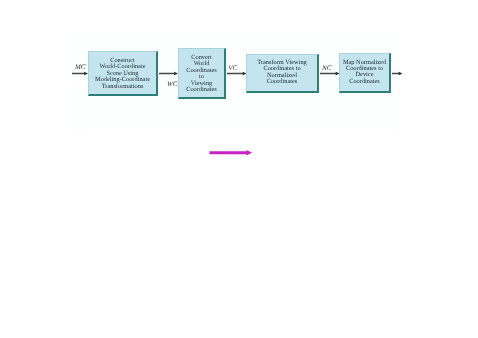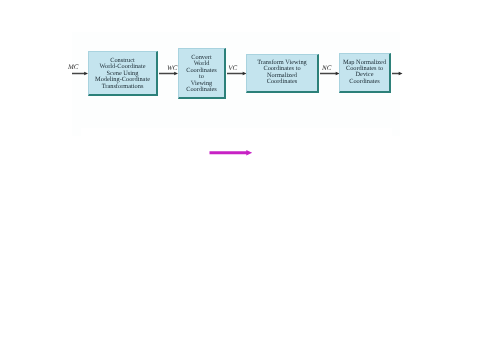--- a/index.html
+++ b/index.html
@@ -27,37 +27,37 @@
 <div id="canvas">
   <div class="content-area" style="left:72px;top:32px;width:328px;height:96px;"></div>
   <div class="content-area" style="left:72px;top:128px;width:9px;height:8px;"></div>
   <div class="content-area" style="left:392px;top:128px;width:8px;height:8px;"></div>
   <div class="arrow" style="left:72px;top:70.6px;width:16px;height:5px;">
     <svg width="16" height="5" viewBox="0 0 16 5">
       <line x1="0" y1="2.5" x2="12.8" y2="2.5" stroke="#454545" stroke-width="1.5"></line>
       <path d="M 12.2 0.85 L 16 2.5 L 12.2 4.15 Z" fill="#2b2b2b"></path>
     </svg>
   </div>
-  <div class="alabel" style="left:68px;top:64.3px;">MC</div>
+  <div class="alabel" style="left:75px;top:64.3px;">MC</div>
   <div class="box" style="left:88px;top:51px;width:70px;height:45px;">
     <div class="lines" style="--ty:1px;">
       <div class="tline">Construct</div>
       <div class="tline">World-Coordinate</div>
       <div class="tline">Scene Using</div>
       <div class="tline">Modeling-Coordinate</div>
       <div class="tline">Transformations</div>
     </div>
   </div>
   <div class="arrow" style="left:158.5px;top:70.6px;width:19px;height:5px;">
     <svg width="19" height="5" viewBox="0 0 19 5">
       <line x1="0" y1="2.5" x2="15.8" y2="2.5" stroke="#454545" stroke-width="1.5"></line>
       <path d="M 15.2 0.85 L 19 2.5 L 15.2 4.15 Z" fill="#2b2b2b"></path>
     </svg>
   </div>
-  <div class="alabel" style="left:160px;top:65px;margin-left:7px;">WC</div>
+  <div class="alabel" style="left:160px;top:81px;margin-left:7px;">WC</div>
   <div class="box" style="left:178px;top:48px;width:48px;height:51px;">
     <div class="lines" style="--ty:1px;">
       <div class="tline">Convert</div>
       <div class="tline">World</div>
       <div class="tline">Coordinates</div>
       <div class="tline">to</div>
       <div class="tline">Viewing</div>
       <div class="tline">Coordinates</div>
     </div>
   </div>

